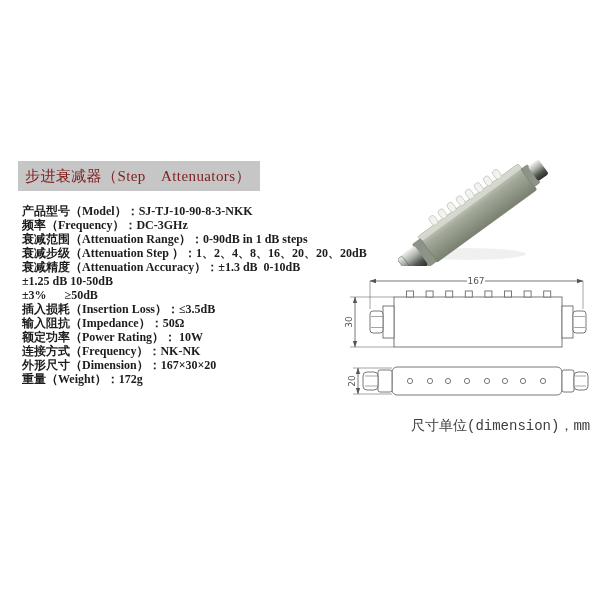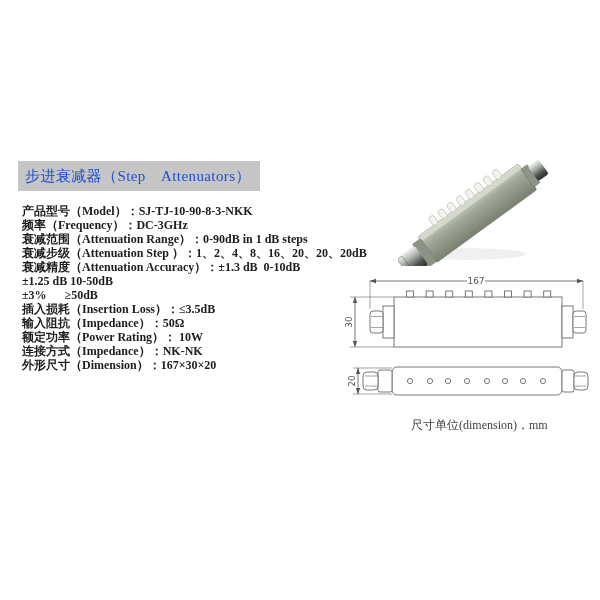--- a/index.html
+++ b/index.html
@@ -3,40 +3,40 @@
 <meta charset="utf-8">
 <style>
   html,body{margin:0;padding:0;}
   body{
     width:600px;height:600px;position:relative;background:#ffffff;
     font-family:"Liberation Serif","DejaVu Serif",serif;
     color:#1c1c1c;overflow:hidden;
   }
   .page-title{
     position:absolute;left:18px;top:161px;
-    background:#c6c6c6;color:#1d4ed8;
+    background:#c6c6c6;color:#7f1d1d;
     font-size:15px;line-height:20px;
     padding:5px 9px 5px 7px;
     white-space:pre;letter-spacing:0.4px;
   }
   .spec-list{
     position:absolute;left:22px;top:204px;width:360px;
     font-size:12px;line-height:14px;font-weight:bold;
   }
   .spec-line{white-space:pre;height:14px;overflow:visible;}
   .photo-wrap{position:absolute;left:398px;top:160px;width:192px;height:106px;}
   .drawing-wrap{position:absolute;left:345px;top:264px;width:252px;height:176px;}
   .drawing-wrap svg text{
     font-family:"DejaVu Sans","Liberation Sans",sans-serif;
     font-size:9px;fill:#555;
   }
   .dim-caption{
     position:absolute;left:411px;top:417px;
-    font-family:Liberation Serif, serif;
-    font-size:12px;color:#3d3d3d;white-space:pre;
+    font-family:Liberation Mono, monospace;
+    font-size:14px;color:#3d3d3d;white-space:pre;
   }
 </style>
 </head>
 <body>
 
 <div class="page-title">步进衰减器（Step　Attenuators）</div>
 
 <div class="spec-list">
 
     <div class="spec-line">产品型号（Model）：SJ-TJ-10-90-8-3-NKK</div>
@@ -53,24 +53,25 @@
     <div class="spec-line">±1.25 dB 10-50dB</div>
 
     <div class="spec-line">±3%      ≥50dB</div>
 
     <div class="spec-line">插入损耗（Insertion Loss）：≤3.5dB</div>
 
     <div class="spec-line">输入阻抗（Impedance）：50Ω</div>
 
     <div class="spec-line">额定功率（Power Rating）： 10W</div>
 
-    <div class="spec-line">连接方式（Impedance）：NK-NK</div>
+    <div class="spec-line">连接方式（Frequency）：NK-NK</div>
 
     <div class="spec-line">外形尺寸（Dimension）：167×30×20</div>
 
+    <div class="spec-line">重量（Weight）：172g</div>
   </div>
 
 <div class="photo-wrap">
   <svg width="192" height="106" viewBox="0 0 192 106">
     <defs>
       <linearGradient id="bodyGrad" x1="0" y1="0" x2="0" y2="1">
         <stop offset="0" stop-color="#ced3c7"></stop>
         <stop offset="0.35" stop-color="#a2a99a"></stop>
         <stop offset="1" stop-color="#79806f"></stop>
       </linearGradient>

